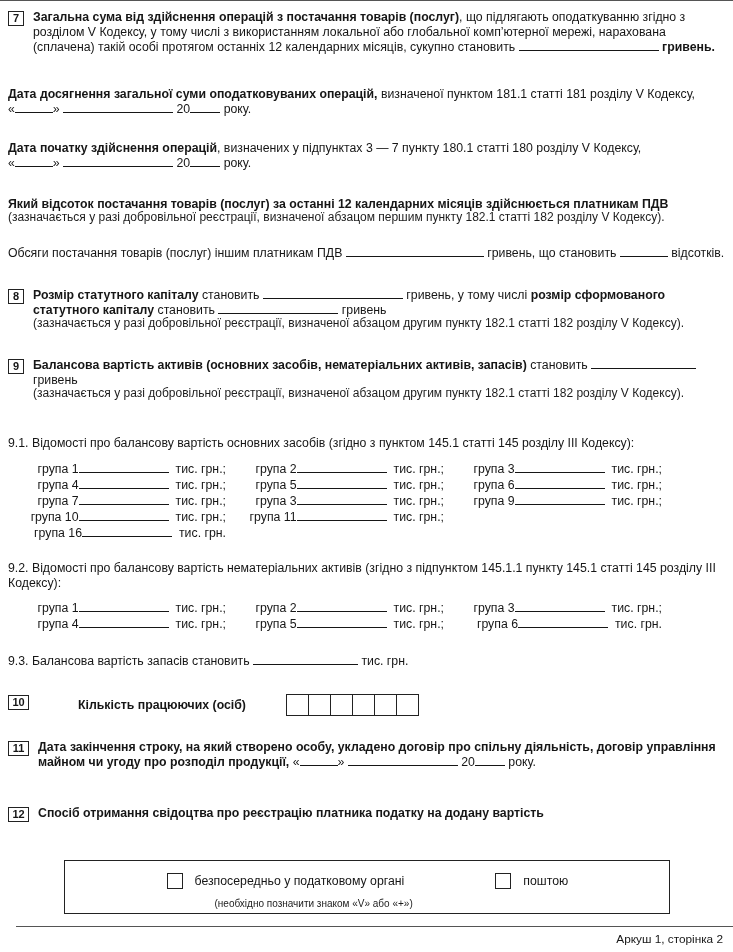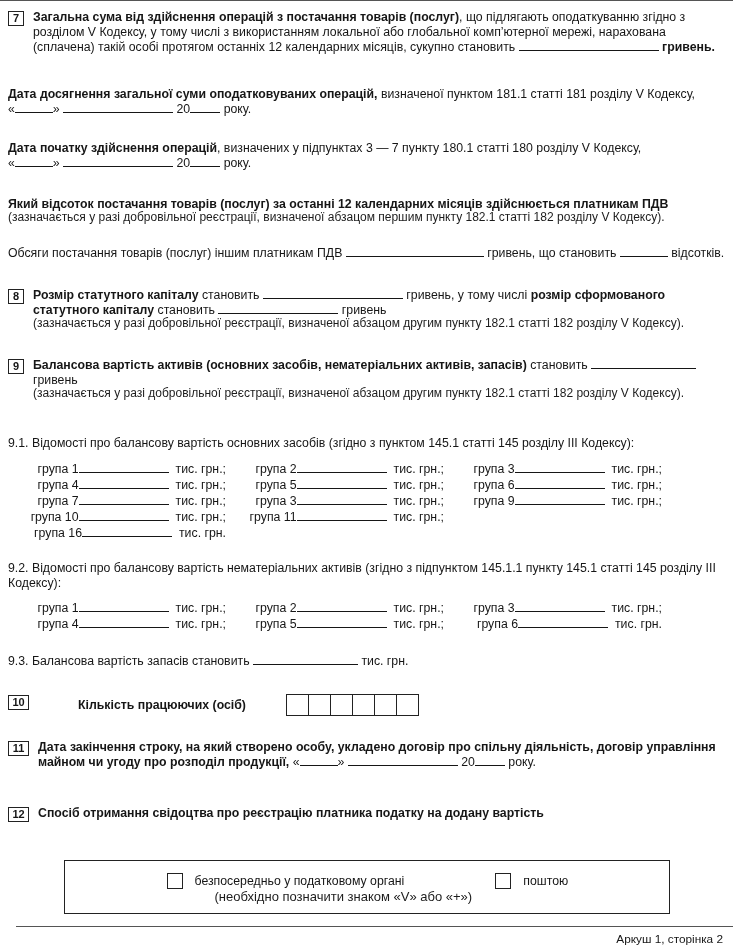--- a/index.html
+++ b/index.html
@@ -47,21 +47,21 @@
   .cellgrid { display:inline-flex; }
   .cell { width:23px; height:22px; border:1px solid #222; margin-left:-1px; background:#fff; }
   .cell:first-child { margin-left:0; }
   
   .method-box { width:606px; margin:38px auto 0 auto; border:1px solid #222; padding:12px 0 21px 0; height:54px; }
   .method-row { display:flex; align-items:center; }
   .checkbox { width:16px; height:16px; border:1px solid #222; display:inline-block; flex:0 0 auto; }
   .cb1 { margin-left:102px; }
   .cb2 { margin-left:91px; }
   .opt-label { margin-left:12px; }
-  .boxnote { margin-left:150px; margin-top:3px; font-size:13px; }
+  .boxnote { margin-left:150px; margin-top:10px; font-size:10px; }
   
   .footer { position:absolute; left:16px; right:0; bottom:0; height:26px; border-top:1px solid #555;margin-top:28px; }
   .footer-text { position:absolute; right:10px; top:5px; font-size:11.8px; }
 </style>
 </head>
 <body>
 
 <div class="page">
 
   <div class="numbered blk mb32">

